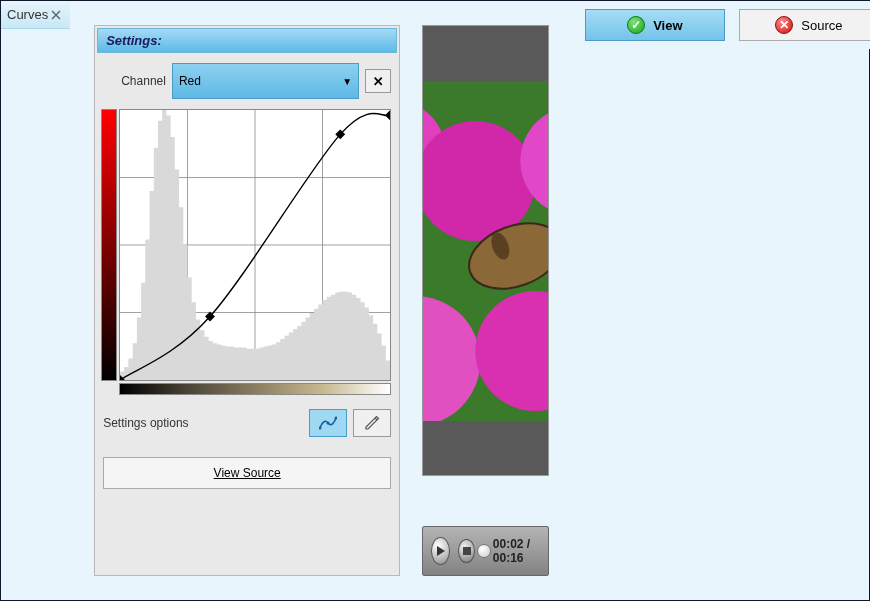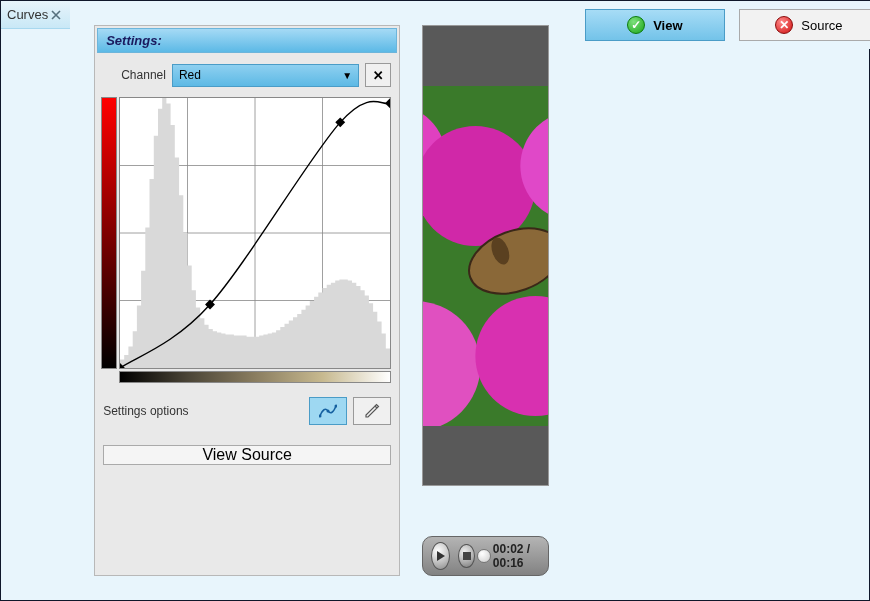--- a/index.html
+++ b/index.html
@@ -6,38 +6,38 @@
 body { font-family: "Segoe UI", Tahoma, sans-serif; font-size: 12px; background: #fff; width: 870px; height: 601px; overflow: hidden; }
 .window { width: 870px; height: 601px; border: 1px solid #0f172a; background: #e8f5fc; display: flex; flex-direction: row; }
 .titlebar { height: 28px; background: linear-gradient(#e7f4fb, #c9e8f6); border-bottom: 1px solid #a8d8ef; display: flex; align-items: center; padding: 0 6px; }
 .titlebar .title { font-size: 13px; color: #333; flex: 1; }
 .titlebar .close { width: 16px; height: 16px; display: flex; align-items: center; justify-content: center; color: #666; cursor: pointer; }
 .content { flex: 1; display: flex; padding: 24px; gap: 22px; }
 .left-panel { width: 306px; background: #e9e9e9; border: 1px solid #b8b8b8; display: flex; flex-direction: column; padding: 2px; }
 .settings-header { background: linear-gradient(#a5daf5, #5cb9e6); border: 1px solid #6cb5db; padding: 4px 8px; font-weight: bold; font-style: italic; color: #1a1a5e; font-size: 13px; }
 .channel-row { display: flex; align-items: center; gap: 6px; padding: 10px 6px 10px 24px; }
 .channel-label { color: #333; }
-.channel-select { flex: 1; height: 23px; background: linear-gradient(#8ed0f0, #5db9e5); border: 1px solid #4a9cc7; display: flex; align-items: center; justify-content: space-between; padding: 0 6px; color: #000; cursor: pointer; }
+.channel-select { flex: 1; height: 36px; background: linear-gradient(#8ed0f0, #5db9e5); border: 1px solid #4a9cc7; display: flex; align-items: center; justify-content: space-between; padding: 0 6px; color: #000; cursor: pointer; }
 .channel-select .arrow { font-size: 10px; }
 .clear-btn { width: 26px; height: 24px; background: #f0f0f0; border: 1px solid #999; display: flex; align-items: center; justify-content: center; cursor: pointer; font-size: 13px; font-weight: bold; }
 .curves-area { display: flex; padding: 0 4px; }
 .vgradient { width: 16px; height: 272px; background: linear-gradient(to bottom, #ff0000, #000000); border: 1px solid #888; margin-right: 2px; }
 .curves-box { width: 272px; height: 272px; background: #fff; border: 1px solid #888; position: relative; }
 .hgradient { width: 272px; height: 12px; background: linear-gradient(to right, #000, #4a4436, #8a7d60, #c7b98f, #fff); border: 1px solid #888; margin: 2px 0 0 22px; }
 .smoothing-row { display: flex; align-items: center; padding: 14px 6px; gap: 6px; }
 .smoothing-label { flex: 1; color: #333; }
 .tool-btn { width: 38px; height: 28px; border: 1px solid #999; display: flex; align-items: center; justify-content: center; cursor: pointer; }
 .tool-btn.active { background: #9ed8f2; border-color: #4a9cc7; }
 .tool-btn.inactive { background: #f0f0f0; }
 .button-row { display: flex; gap: 12px; padding: 6px; }
-.wide-btn { flex: 1; height: 20px; background: #f5f5f5; border: 1px solid #aaa; cursor: pointer; font-size: 16px; }
+.wide-btn { flex: 1; height: 32px; background: #f5f5f5; border: 1px solid #aaa; cursor: pointer; font-size: 12px; text-decoration: underline; }
 .right-panel { flex: 1; display: flex; flex-direction: column; gap: 6px; }
 .preview-box { flex: 1; background: #595959; border: 1px solid #999; display: flex; align-items: center; justify-content: center; padding: 0; }
 .preview-img { width: 100%; height: 340px; background: linear-gradient(135deg, #2a6e1f 0%, #3d8a2a 15%, #d024a8 35%, #e845c0 50%, #c01890 65%, #a81028 80%, #4a9030 100%); display: flex; align-items: center; justify-content: center; position: relative; overflow: hidden; }
-.player-bar { height: 40px; background: linear-gradient(#b4b4b4, #828282); border: 1px solid #666; border-radius: 10px; display: flex; align-items: center; padding: 0 8px; gap: 8px; margin-top: 44px; }
+.player-bar { height: 50px; background: linear-gradient(#b4b4b4, #828282); border: 1px solid #666; border-radius: 2px; display: flex; align-items: center; padding: 0 8px; gap: 8px; margin-top: 44px; }
 .play-btn { width: 28px; height: 28px; border-radius: 50%; background: radial-gradient(circle at 35% 30%, #fff, #bbb 60%, #888); border: 1px solid #555; display: flex; align-items: center; justify-content: center; cursor: pointer; }
 .stop-btn { width: 24px; height: 24px; border-radius: 50%; background: radial-gradient(circle at 35% 30%, #eee, #aaa 60%, #777); border: 1px solid #555; display: flex; align-items: center; justify-content: center; cursor: pointer; }
 .seek { flex: 1; height: 8px; background: linear-gradient(#5a5a5a, #7a7a7a); border-radius: 4px; position: relative; border: 1px solid #444; cursor: pointer; }
 .seek-fill { position: absolute; left: 0; top: 0; bottom: 0; width: 10%; background: linear-gradient(#4fc3f0, #1a9ed8); border-radius: 4px 0 0 4px; }
 .seek-thumb { position: absolute; left: 10%; top: 50%; transform: translate(-50%, -50%); width: 14px; height: 14px; border-radius: 50%; background: radial-gradient(circle at 35% 30%, #fff, #ccc); border: 1px solid #777; }
 .time { color: #222; font-size: 12px; font-weight: bold; }
 .footer { height: 48px; display: flex; align-items: center; justify-content: flex-end; padding: 0 12px; gap: 14px; background: #e8f5fc; }
 .footer-btn { width: 140px; height: 32px; border: 1px solid #aaa; display: flex; align-items: center; justify-content: center; gap: 8px; cursor: pointer; font-size: 13px; }
 .footer-btn.save { background: linear-gradient(#a7dcf6, #73c3e9); border-color: #4a9cc7; font-weight: bold; }
 .footer-btn.cancel { background: #f2f2f2; }

